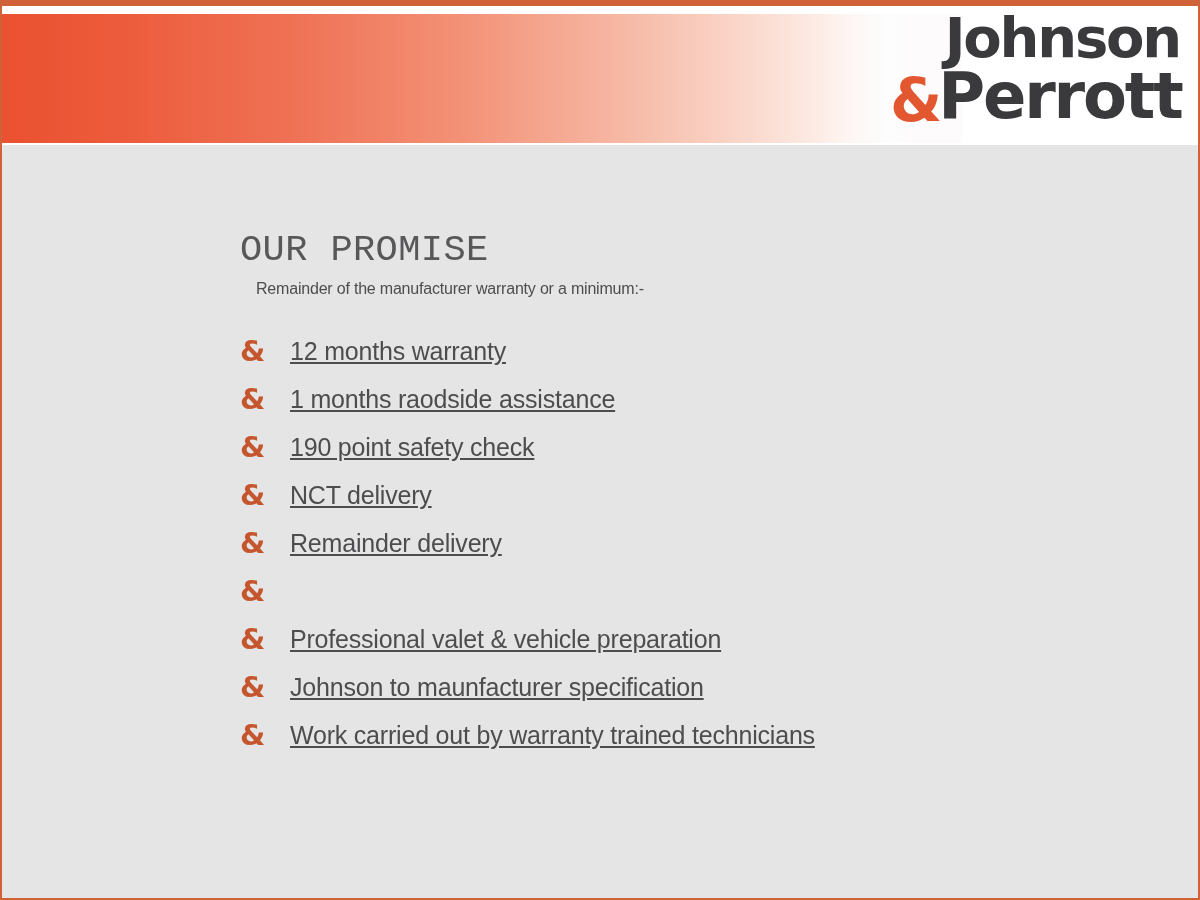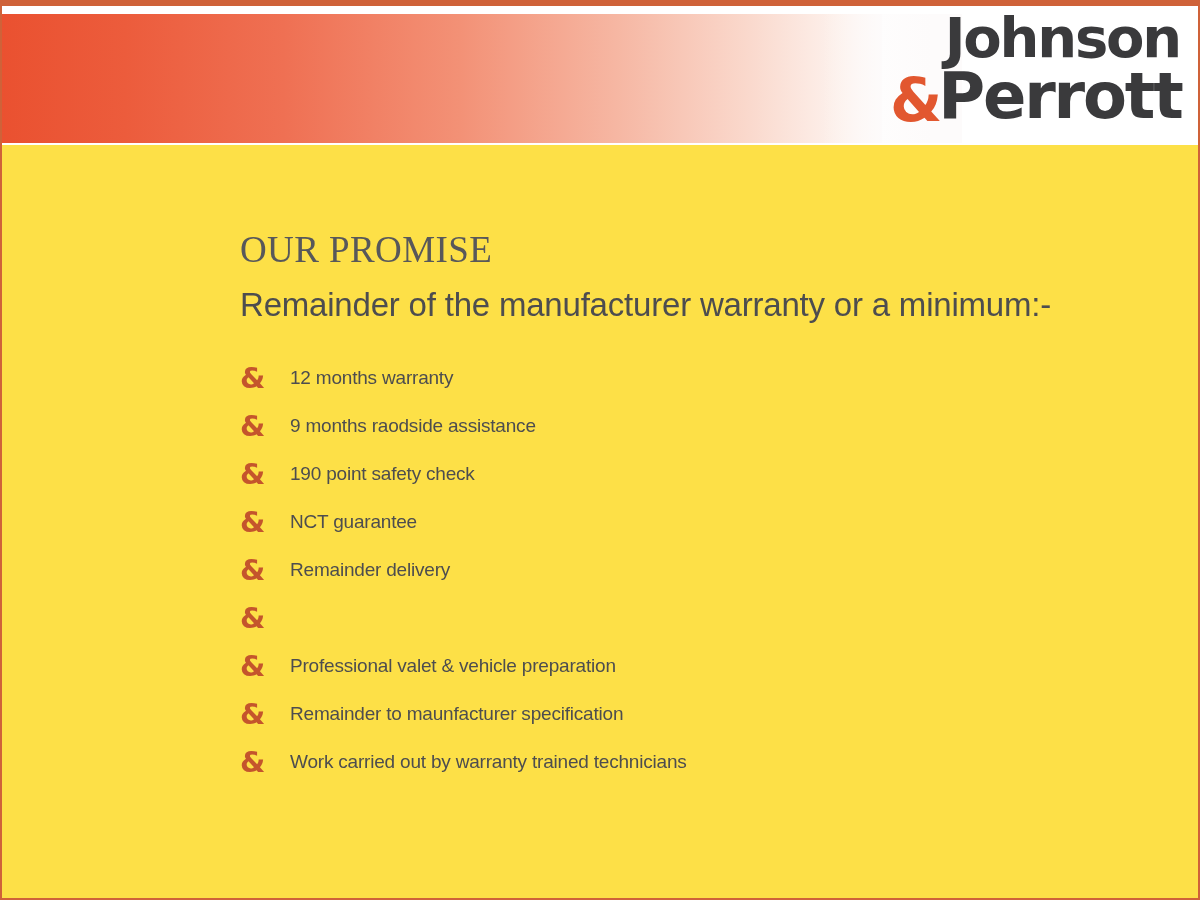--- a/index.html
+++ b/index.html
@@ -11,21 +11,21 @@
 
   body {
     font-family: "Liberation Sans", sans-serif;
   }
 
   .page {
     position: relative;
     width: 1200px;
     height: 900px;
     box-sizing: border-box;
-    background: #fde047;
+    background: #e5e5e5;
     border: 2px solid #cf6239;
     overflow: hidden;
   }
 
   
   .header {
     position: absolute;
     left: 0;
     top: 0;
     width: 1200px;
@@ -116,34 +116,34 @@
 
   
   .content {
     position: absolute;
     left: 238px;
     top: 228px;
     width: 920px;
   }
 
   .promise-title {
-    font-family: Liberation Serif, serif;
+    font-family: Liberation Mono, monospace;
     font-size: 37px;
     font-weight: normal;
     letter-spacing: 0.4px;
     color: #58585a;
-    margin: 0 0 14px 0;
+    margin: 0 0 8px 0;
     line-height: 1.1;
   }
 
   .promise-subtitle {
     font-family: "Liberation Sans", sans-serif;
-    font-size: 33px;
+    font-size: 16px;
     color: #4d4d4f;
-    margin: 0 0 30px 0;
+    margin: 0 0 30px 16px;
     line-height: 1.2;
     letter-spacing: -0.2px;
   }
 
   .promise-list {
     list-style: none;
     margin: 0;
     padding: 0;
   }
 
@@ -159,24 +159,25 @@
     font-family: "DejaVu Sans", sans-serif;
     font-weight: bold;
     font-size: 29px;
     color: #c4552c;
     line-height: 1;
     letter-spacing: -1px;
   }
 
   .item-text {
     font-family: "Liberation Sans", sans-serif;
-    font-size: 19px;
+    font-size: 25px;
     color: #4d4d4f;
     letter-spacing: -0.2px;
     line-height: 1.1;
+    text-decoration: underline;
   }
 </style>
 </head>
 <body>
 
 <div class="page">
 
   <div class="header">
     <div class="header-rule-top"></div>
     <div class="header-band"></div>
@@ -194,44 +195,44 @@
     <h1 class="promise-title">OUR PROMISE</h1>
     <p class="promise-subtitle">Remainder of the manufacturer warranty or a minimum:-</p>
 
     <ul class="promise-list">
       <li class="promise-item">
         <span class="bullet-amp">&amp;</span>
         <span class="item-text">12 months warranty</span>
       </li>
       <li class="promise-item">
         <span class="bullet-amp">&amp;</span>
-        <span class="item-text">9 months raodside assistance</span>
+        <span class="item-text">1 months raodside assistance</span>
       </li>
       <li class="promise-item">
         <span class="bullet-amp">&amp;</span>
         <span class="item-text">190 point safety check</span>
       </li>
       <li class="promise-item">
         <span class="bullet-amp">&amp;</span>
-        <span class="item-text">NCT guarantee</span>
+        <span class="item-text">NCT delivery</span>
       </li>
       <li class="promise-item">
         <span class="bullet-amp">&amp;</span>
         <span class="item-text">Remainder delivery</span>
       </li>
       <li class="promise-item">
         <span class="bullet-amp">&amp;</span>
       </li>
       <li class="promise-item">
         <span class="bullet-amp">&amp;</span>
         <span class="item-text">Professional valet &amp; vehicle preparation</span>
       </li>
       <li class="promise-item">
         <span class="bullet-amp">&amp;</span>
-        <span class="item-text">Remainder to maunfacturer specification</span>
+        <span class="item-text">Johnson to maunfacturer specification</span>
       </li>
       <li class="promise-item">
         <span class="bullet-amp">&amp;</span>
         <span class="item-text">Work carried out by warranty trained technicians</span>
       </li>
     </ul>
   </div>
 
 </div>
 

